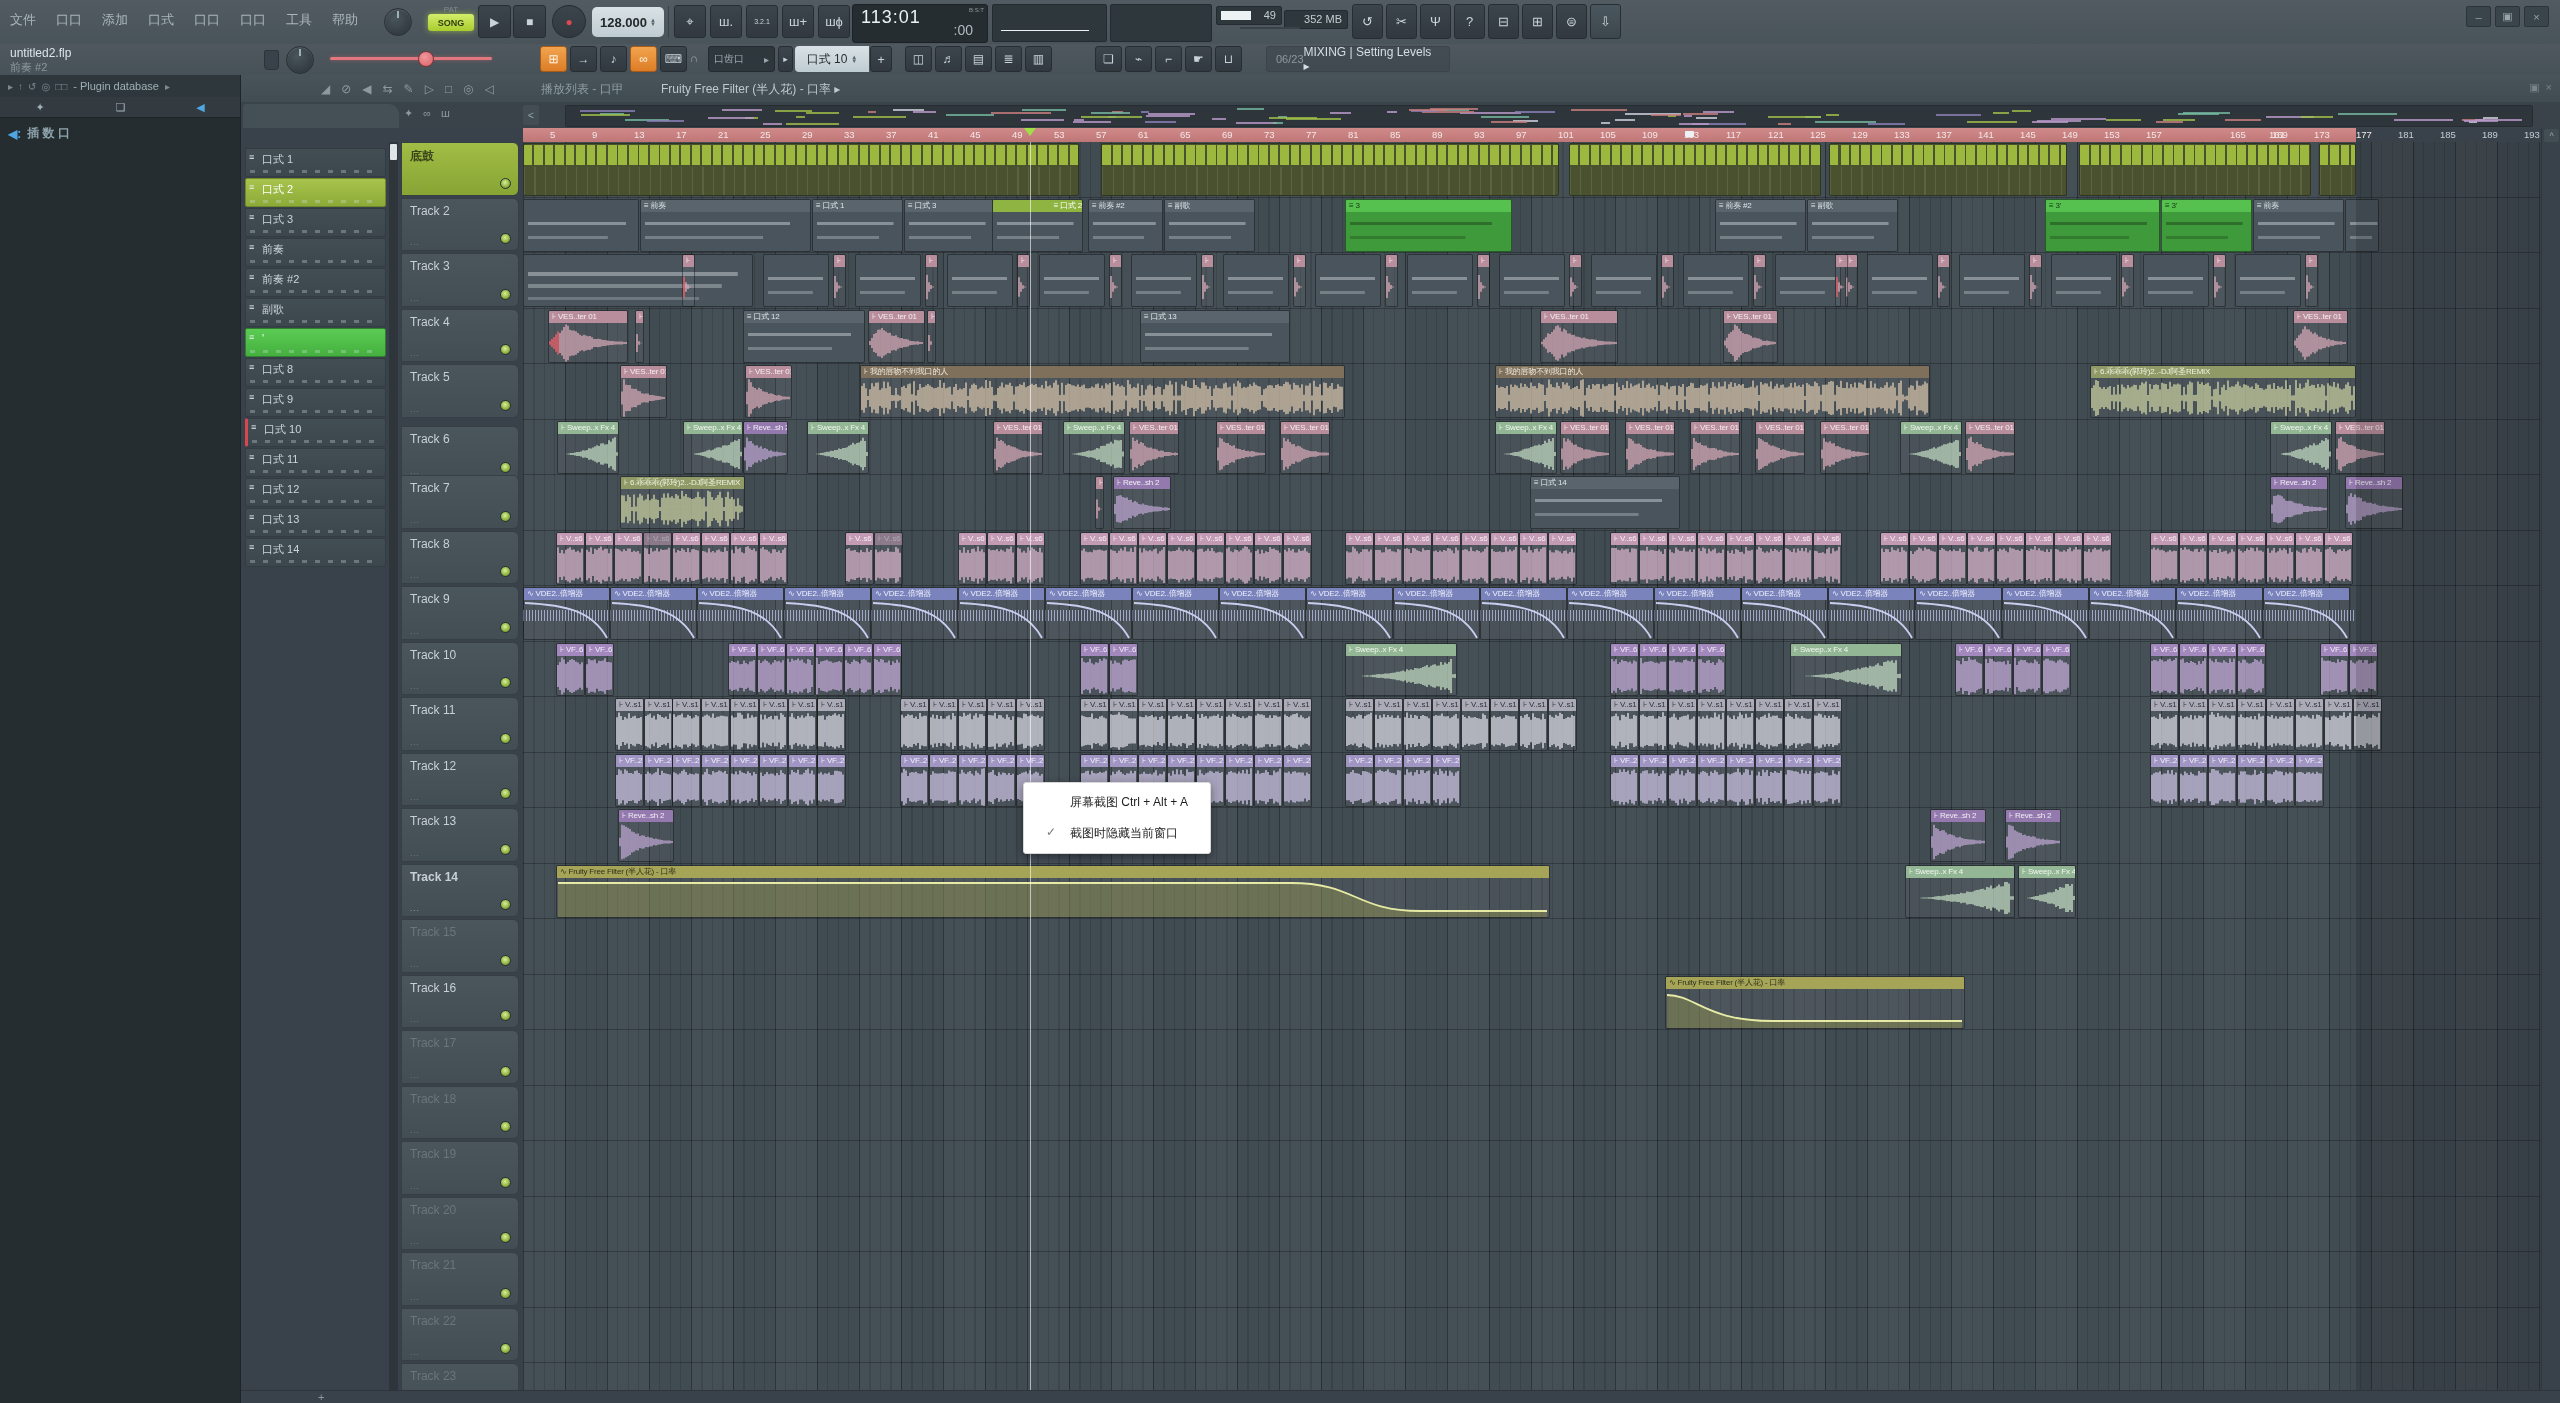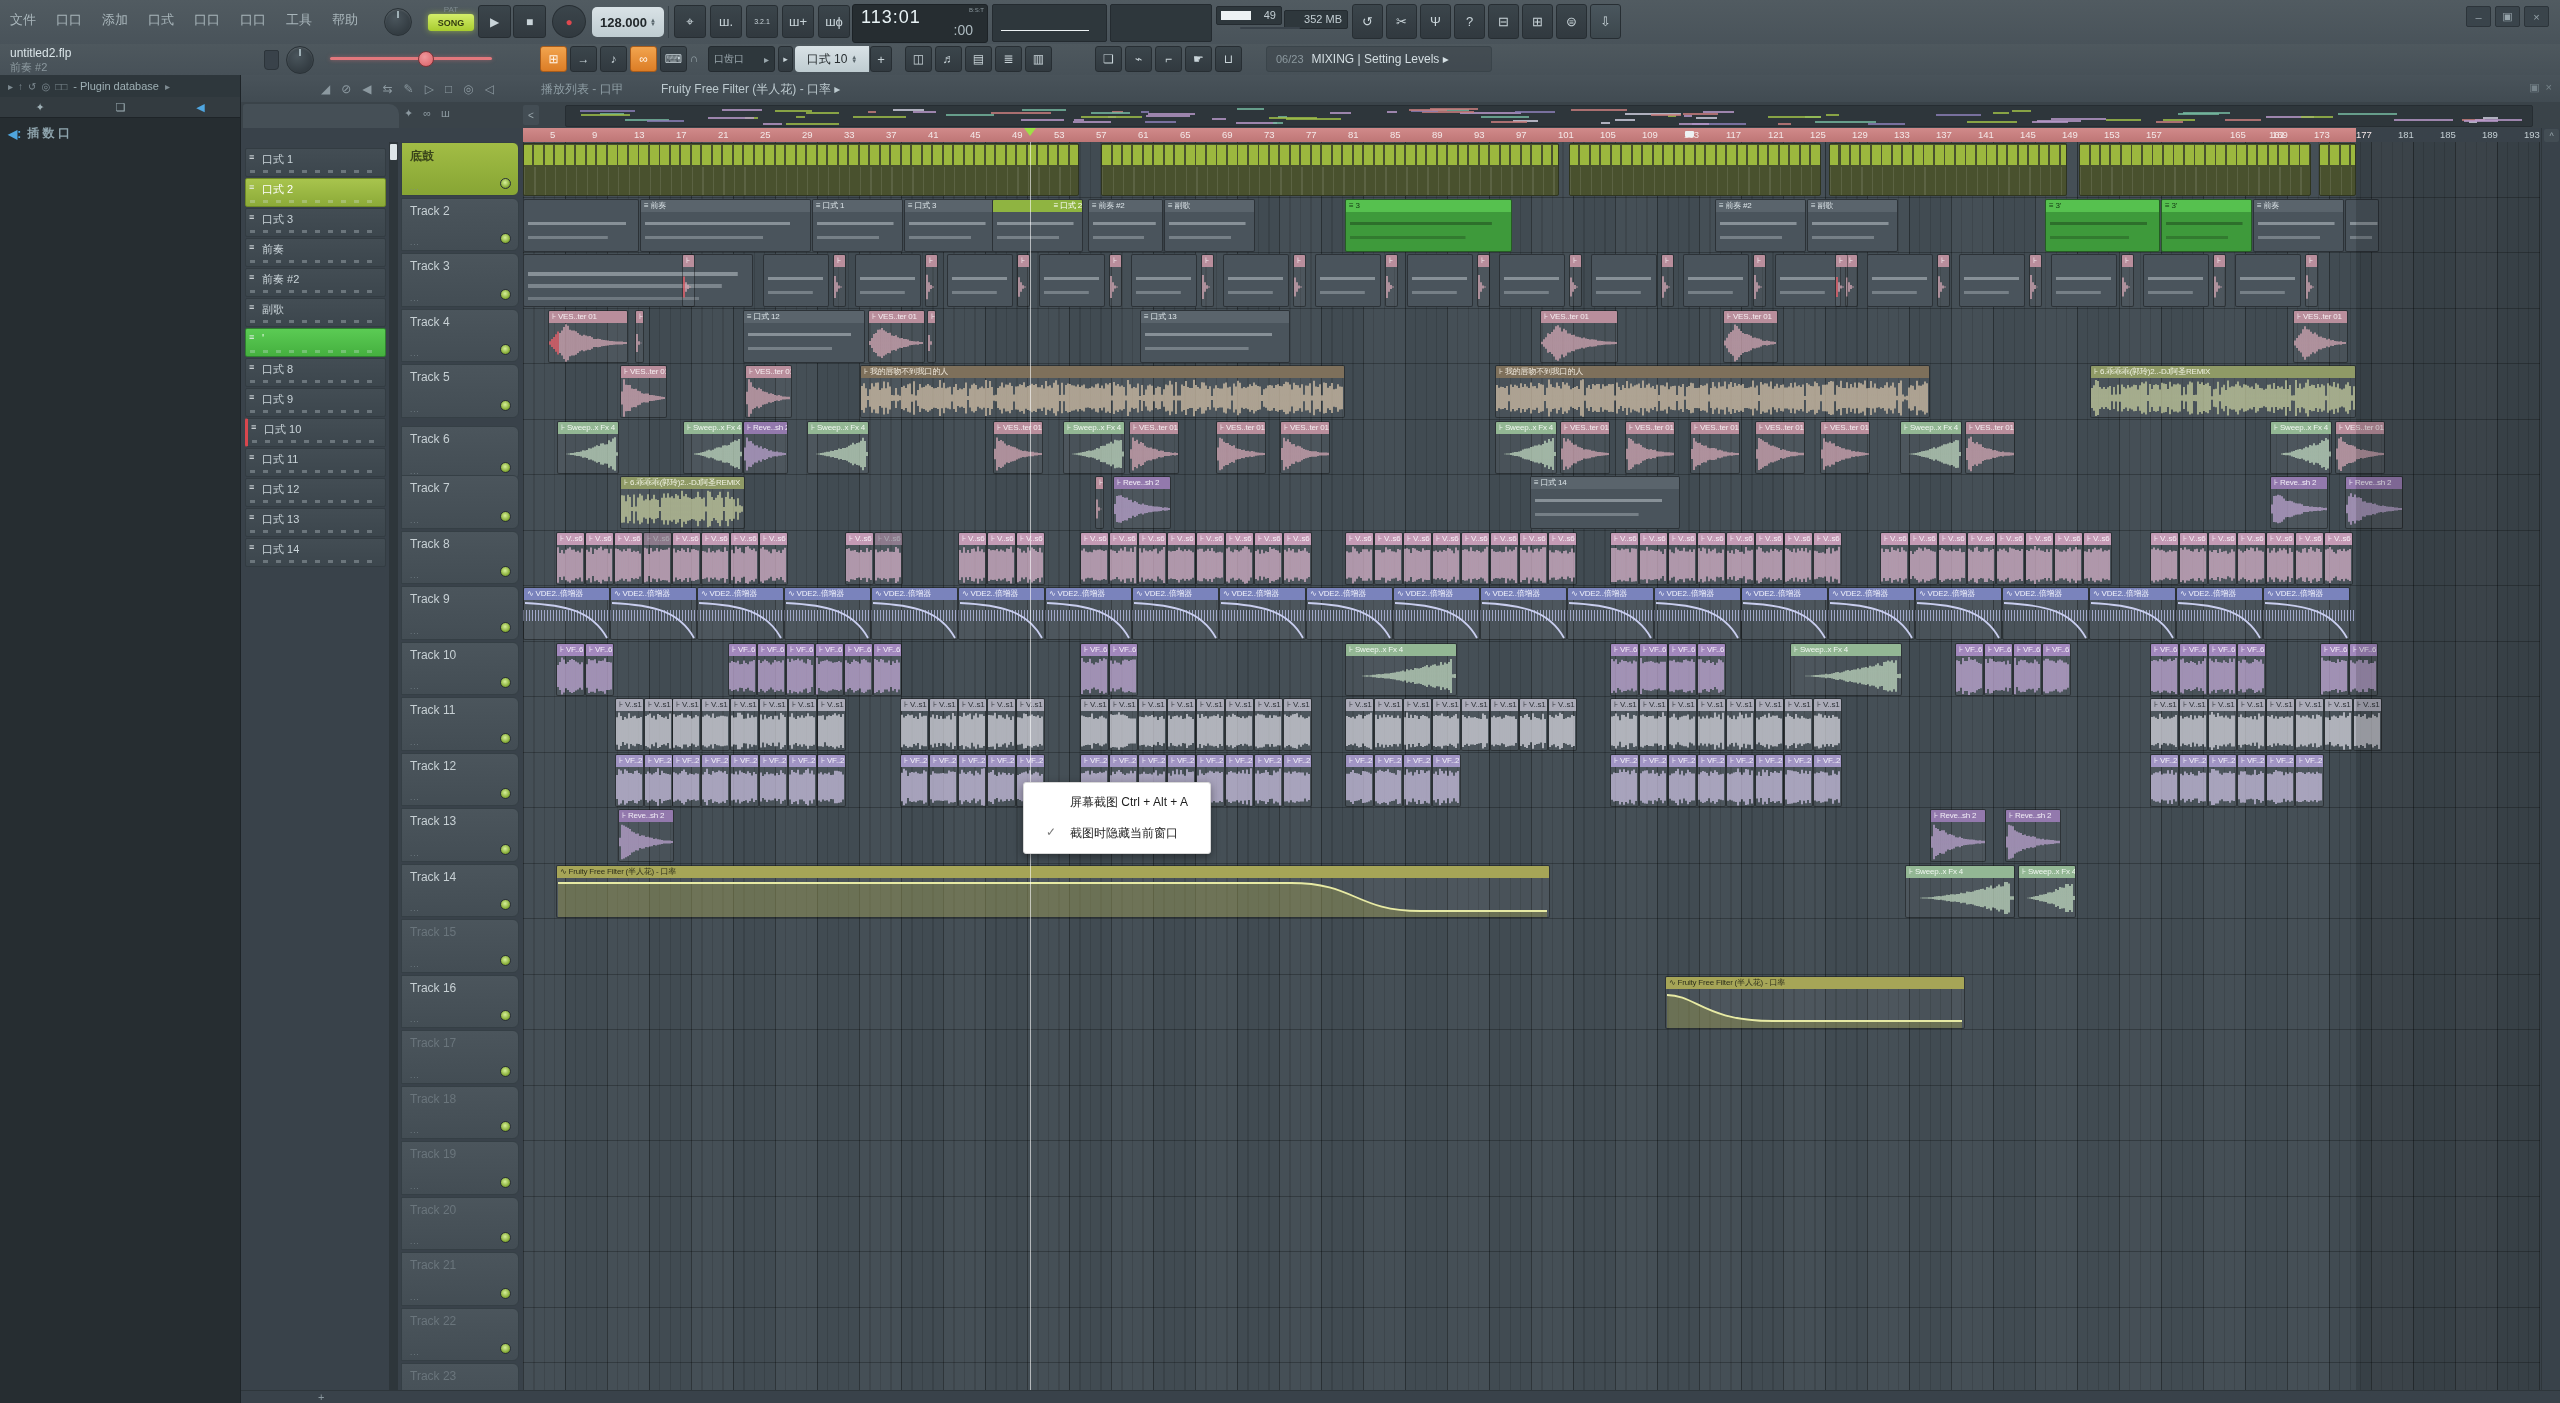--- a/index.html
+++ b/index.html
@@ -38,22 +38,22 @@
   #bar2{left:0;top:44px;width:2560px;height:31px;background:linear-gradient(#4E585E,#475158);border-bottom:1px solid #353E44;}
   #project-file{left:10px;top:2px;font-size:12px;color:#DAE4E8;}
   #project-pattern{left:10px;top:16px;font-size:11px;color:#8B989E;}
   #pitch-slider-line{left:330px;top:13px;width:162px;height:3px;background:#E2787D;border-radius:2px;box-shadow:0 0 4px rgba(230,110,115,.5);}
   #pitch-handle{left:418px;top:7px;width:14px;height:14px;border-radius:50%;background:radial-gradient(circle at 40% 35%,#F0989C,#D95F66);border:1px solid #7E3338;}
   .b2{width:27px;height:26px;font-size:12px;}
   #snap-dd{left:708px;top:2px;width:67px;height:26px;background:#2E373C;border:1px solid #242B30;border-radius:3px;
            color:#9AA7AD;font-size:10px;display:flex;align-items:center;justify-content:space-between;padding:0 5px;box-sizing:border-box;}
   #pattern-select{left:795px;top:2px;width:74px;height:26px;background:linear-gradient(#D9E2E6,#BFCCD1);border-radius:4px 0 0 4px;
                   color:#272D30;font-size:12px;display:flex;align-items:center;justify-content:center;gap:4px;}
-  #hint-bar{left:1266px;top:2px;width:226px;height:26px;background:#39424780;border:1px solid #3A444A;border-radius:3px;
-            display:flex;align-items:center;gap:8px;padding:0 9px;box-sizing:border-box;}
+  #hint-bar{left:1266px;top:2px;width:184px;height:26px;background:#39424780;border:1px solid #3A444A;border-radius:3px;
+            display:flex;align-items:center;padding:0 9px;box-sizing:border-box;}
   
   #browser{left:0;top:75px;width:240px;height:1328px;background:#262D31;border-right:1px solid #1E2428;}
   #browser-head{position:absolute;left:0;top:0;width:240px;height:22px;background:#2E373C;display:flex;align-items:center;gap:6px;padding:0 8px;box-sizing:border-box;}
   .bh-icon{color:#7E8B92;font-size:10px;}
   #browser-path{color:#9FB0B5;font-size:11px;}
   #browser-tabs{position:absolute;left:0;top:22px;width:240px;height:20px;background:#333B40;border-bottom:1px solid #1E2428;
                 display:flex;align-items:center;justify-content:space-around;}
   #browser-item{position:absolute;left:8px;top:50px;display:flex;gap:6px;align-items:center;font-size:12px;color:#8FA5AE;font-weight:bold;}
   
   #playlist{left:241px;top:75px;width:2319px;height:1328px;background:#39424A;}
@@ -644,21 +644,21 @@
       <div class="thead" style="top: 610.5px; height: 53.5px;">
         <div class="tname">Track 12</div>
         <div class="tdots">...</div>
         <div class="tled"></div>
       </div>
       <div class="thead" style="top: 666px; height: 53.5px;">
         <div class="tname">Track 13</div>
         <div class="tdots">...</div>
         <div class="tled"></div>
       </div>
-      <div class="thead" style="top: 721.5px; height: 53.5px;">
+      <div class="thead" style="top: 721.5px; height: 53.5px; font-weight: bold;">
         <div class="tname">Track 14</div>
         <div class="tdots">...</div>
         <div class="tled"></div>
       </div>
       <div class="thead dim" style="top: 777px; height: 53.5px;">
         <div class="tname">Track 15</div>
         <div class="tdots">...</div>
         <div class="tled"></div>
       </div>
       <div class="thead" style="top: 832.5px; height: 53.5px;">

